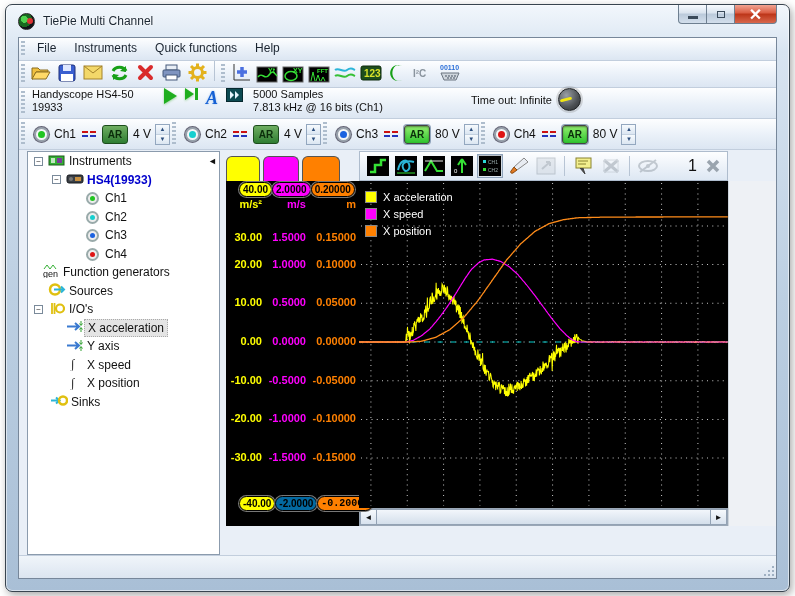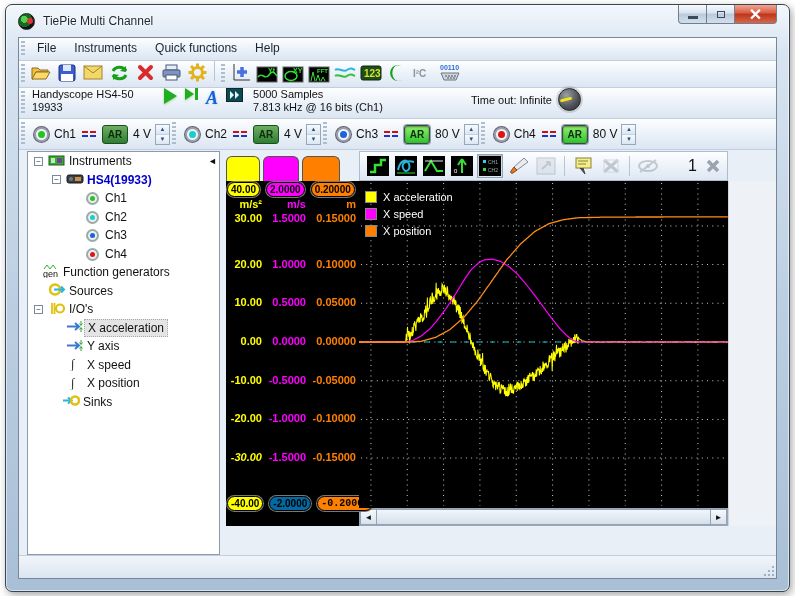--- a/index.html
+++ b/index.html
@@ -78,21 +78,21 @@
   .axistabs{width:133px;display:flex;gap:3px;padding:2px 0 0 0;align-self:stretch;align-items:stretch;}
   .axistab{border-radius:6px 6px 0 0;border:1px solid #555;border-bottom:none;margin-top:3px;}
   .gicons{width:369px;height:30px;background:linear-gradient(180deg,#fdfeff,#dde7f3);border:1px solid #aebccd;display:flex;align-items:center;padding:0 4px;}
   .gbtn{width:26px;height:24px;display:flex;align-items:center;justify-content:center;border:1px solid transparent;margin:0 1px;}
   .gbtn.pressed{border:1px solid #8fa3ba;background:#e4ecf5;box-shadow:inset 0 1px 2px rgba(0,0,0,.25);}
   .gbtn.disabled{opacity:.45;}
   .gnum{margin-left:auto;font-size:16px;color:#111;padding-right:6px;}
   .gclose{width:20px;height:20px;display:flex;align-items:center;justify-content:center;}
   .gbody{display:flex;height:345px;}
   .axiscol{width:133px;background:#000;position:relative;font-size:11px;font-weight:bold;}
-  .pillrow{position:absolute;left:1px;right:0;display:flex;gap:6px;}
+  .pillrow{position:absolute;left:13px;right:0;display:flex;gap:0;}
   .pill{border-radius:8px;border:1px solid #000;box-shadow:0 0 0 1px #777;font-size:10px;font-weight:bold;color:#000;padding:1px 3px;text-align:center;}
   .unitrow,.tickrow{position:absolute;left:0;width:133px;display:flex;}
   .unitrow span,.tickrow span{display:block;text-align:right;}
   .c1{width:36px;} .c2{width:44px;} .c3{width:50px;}
   .plotcol{width:369px;display:flex;flex-direction:column;}
   .plot{height:327px;background:#000;position:relative;}
   .plot svg{position:absolute;inset:0;}
   .legend{position:absolute;left:6px;top:7px;font-size:11px;color:#fff;}
   .legend div{display:flex;align-items:center;height:17px;gap:6px;}
   .legend i{width:12px;height:12px;border:1px solid #888;display:block;}
@@ -478,21 +478,21 @@
               </svg></span>
             <span class="tlabel">X speed</span>
           </div>
           <div class="trow" style="padding-left: 24px;">
             <span class="texp blank"></span>
             <span class="ticon"><svg width="12" height="15">
                 <text x="2" y="12" font-size="13" font-style="italic" fill="#333" font-family="Liberation Serif,serif">∫</text>
               </svg></span>
             <span class="tlabel">X position</span>
           </div>
-          <div class="trow" style="padding-left: 20px;">
+          <div class="trow" style="padding-left: 8px;">
             <span class="texp blank"></span>
             <span class="ticon"><svg width="18" height="13">
                 <path d="M1 6.5 L9 6.5 M6 3.5 L9.5 6.5 L6 9.5" stroke="#2bb5d8" stroke-width="2" fill="none"></path>
                 <circle cx="13" cy="6.5" r="4" fill="none" stroke="#e0c010" stroke-width="2.5"></circle>
               </svg></span>
             <span class="tlabel">Sinks</span>
           </div>
         </div>
       <div class="splitter"></div>
       <div class="graphpanel">
@@ -591,21 +591,21 @@
               <div class="pillrow" style="bottom: 15px;">
                 <span class="pill" style="background: rgb(255, 255, 0);">-40.00</span>
                 <span class="pill" style="background: #0369a1;">-2.0000</span>
                 <span class="pill" style="background: rgb(255, 128, 0); font-family: Liberation Mono, monospace;">-0.20000</span>
               </div>
               <div class="unitrow" style="top: 17px;">
                 <span class="c1" style="color: rgb(255, 255, 0);">m/s²</span>
                 <span class="c2" style="color: rgb(255, 0, 255);">m/s</span>
                 <span class="c3" style="color: rgb(255, 128, 0);">m</span>
               </div>
-              <div class="tickrow" style="top: 31px;">
+              <div class="tickrow" style="top: 50px;">
                 <span class="c1" style="color: rgb(255, 255, 0);">30.00</span>
                 <span class="c2" style="color: rgb(255, 0, 255);">1.5000</span>
                 <span class="c3" style="color: rgb(255, 128, 0);">0.15000</span>
               </div>
               <div class="tickrow" style="top: 76.6px;">
                 <span class="c1" style="color: rgb(255, 255, 0);">20.00</span>
                 <span class="c2" style="color: rgb(255, 0, 255);">1.0000</span>
                 <span class="c3" style="color: rgb(255, 128, 0);">0.10000</span>
               </div>
               <div class="tickrow" style="top: 115.3px;">
@@ -622,21 +622,21 @@
                 <span class="c1" style="color: rgb(255, 255, 0);">-10.00</span>
                 <span class="c2" style="color: rgb(255, 0, 255);">-0.5000</span>
                 <span class="c3" style="color: rgb(255, 128, 0);">-0.05000</span>
               </div>
               <div class="tickrow" style="top: 231.4px;">
                 <span class="c1" style="color: rgb(255, 255, 0);">-20.00</span>
                 <span class="c2" style="color: rgb(255, 0, 255);">-1.0000</span>
                 <span class="c3" style="color: rgb(255, 128, 0);">-0.10000</span>
               </div>
               <div class="tickrow" style="top: 270.1px;">
-                <span class="c1" style="color: rgb(255, 255, 0); font-style: italic;">-30.00</span>
+                <span class="c1" style="color: rgb(255, 255, 0);">-30.00</span>
                 <span class="c2" style="color: rgb(255, 0, 255);">-1.5000</span>
                 <span class="c3" style="color: rgb(255, 128, 0);">-0.15000</span>
               </div>
             </div>
           <div class="plotcol">
             <div class="plot">
               <svg id="plotsvg" viewBox="0 0 366 327" preserveAspectRatio="none" width="100%" height="100%">
                   <line x1="11.824615384615385" y1="2" x2="11.824615384615385" y2="325" stroke="#c8c8c8" stroke-width="1" stroke-dasharray="1 4.2"></line>
                   <line x1="47.86153846153846" y1="2" x2="47.86153846153846" y2="325" stroke="#c8c8c8" stroke-width="1" stroke-dasharray="1 4.2"></line>
                   <line x1="83.89846153846153" y1="2" x2="83.89846153846153" y2="325" stroke="#c8c8c8" stroke-width="1" stroke-dasharray="1 4.2"></line>

